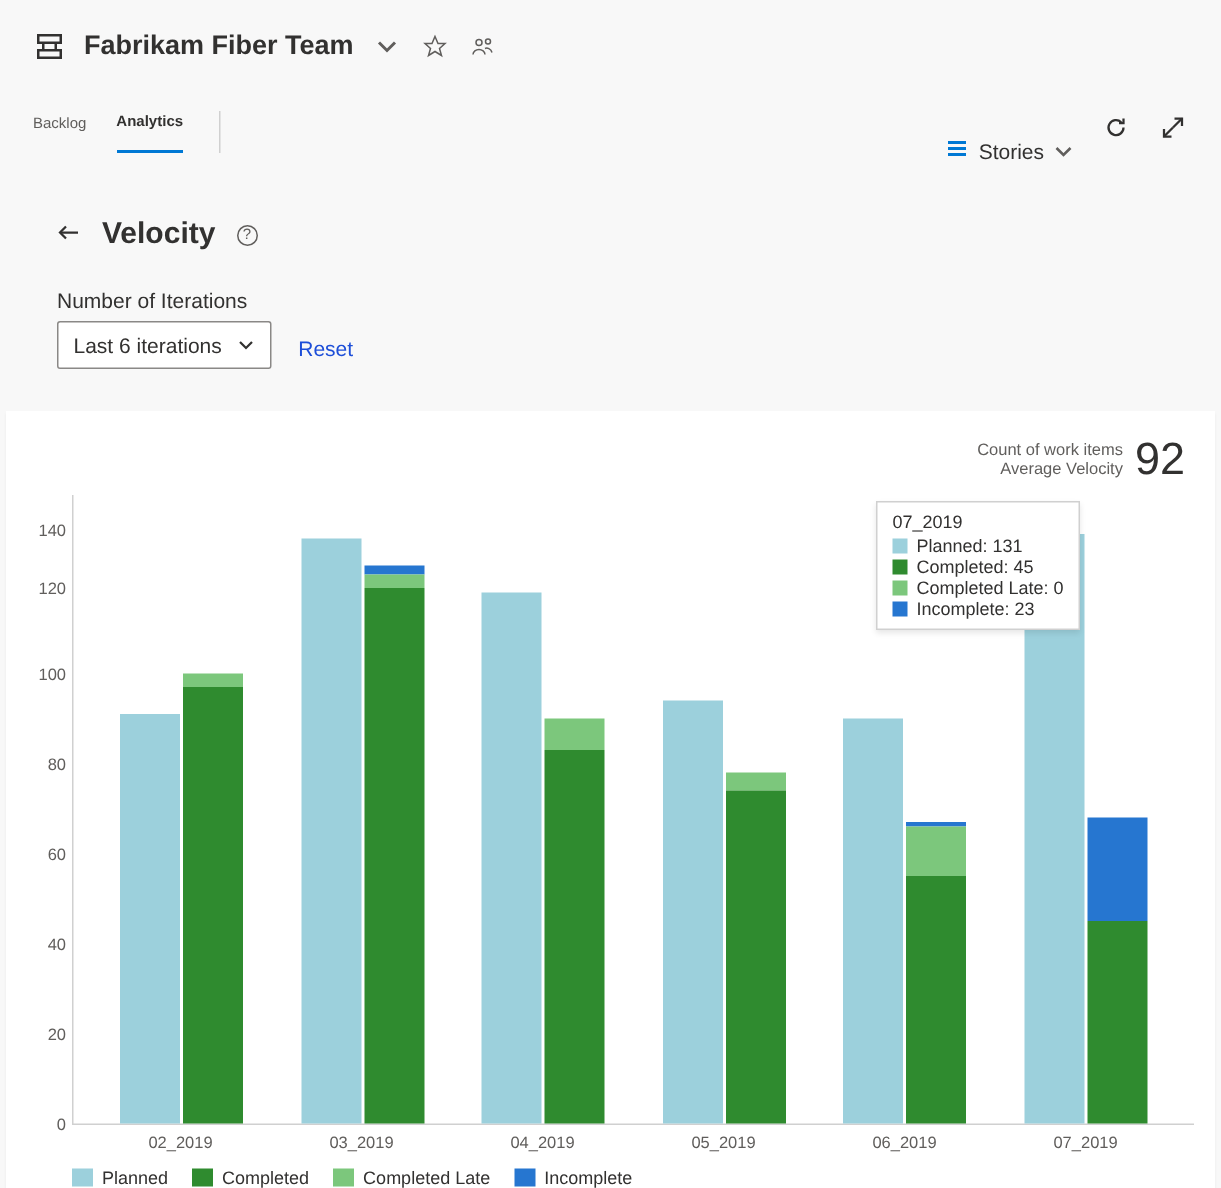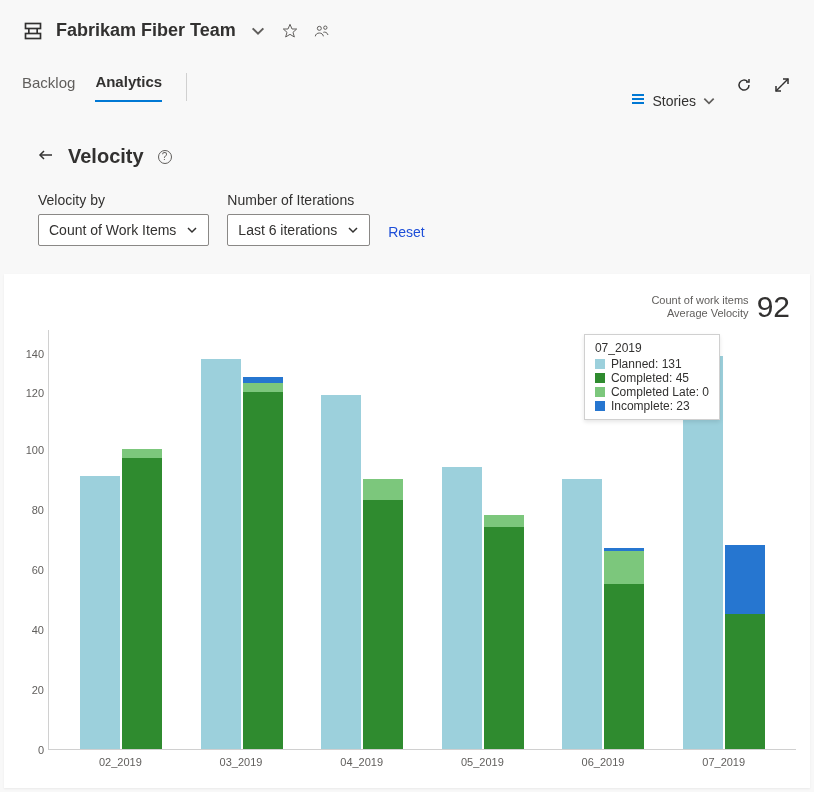--- a/index.html
+++ b/index.html
@@ -54,21 +54,21 @@
     justify-content: space-between;
     margin-top: 18px;
     border-bottom: 1px solid transparent;
   }
   .tabs {
     display: flex;
     gap: 20px;
     position: relative;
   }
   .tab {
-    font-size: 15px;
+    font-size: 10px;
     color: #605e5c;
     padding-bottom: 10px;
     cursor: pointer;
     background: none;
     border: none;
   }
   .tab.active {
     color: #323130;
     font-weight: 600;
     border-bottom: 2px solid #0078d4;
@@ -350,29 +350,20 @@
         <line x1="14" y1="8" x2="2" y2="8"></line>
           <path d="M6 4 L2 8 L6 12"></path>
       </svg>
     </button>
     <span class="title-text">Velocity</span>
     <span class="help-icn">?</span>
   </div>
 
   <div class="controls-row">
     <div class="control-group">
-      <span class="ctrl-label">Velocity by</span>
-      <div class="select-box">
-        <span>Count of Work Items</span>
-        <svg viewBox="0 0 12 12">
-            <path d="M2 4 L6 8 L10 4" fill="none" stroke="#323130" stroke-width="1.5"></path>
-          </svg>
-      </div>
-    </div>
-    <div class="control-group">
       <span class="ctrl-label">Number of Iterations</span>
       <div class="select-box">
         <span>Last 6 iterations</span>
         <svg viewBox="0 0 12 12">
             <path d="M2 4 L6 8 L10 4" fill="none" stroke="#323130" stroke-width="1.5"></path>
           </svg>
       </div>
     </div>
     <button class="reset-btn">Reset</button>
   </div>
@@ -482,13 +473,31 @@
   </div>
   <div class="x-axis" id="x-axis">
       <span class="x-tick">02_2019</span>
       <span class="x-tick">03_2019</span>
       <span class="x-tick">04_2019</span>
       <span class="x-tick">05_2019</span>
       <span class="x-tick">06_2019</span>
       <span class="x-tick">07_2019</span>
     </div>
 
+  <div class="legend">
+    <span class="legend-item">
+      <span class="swatch c-planned"></span>
+      <span>Planned</span>
+    </span>
+    <span class="legend-item">
+      <span class="swatch c-completed"></span>
+      <span>Completed</span>
+    </span>
+    <span class="legend-item">
+      <span class="swatch c-clate"></span>
+      <span>Completed Late</span>
+    </span>
+    <span class="legend-item">
+      <span class="swatch c-incomplete"></span>
+      <span>Incomplete</span>
+    </span>
+  </div>
 </div>
 
 </body></html>

